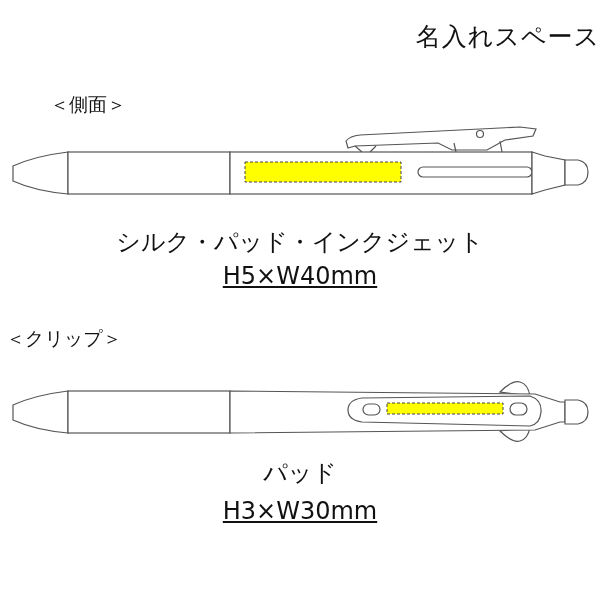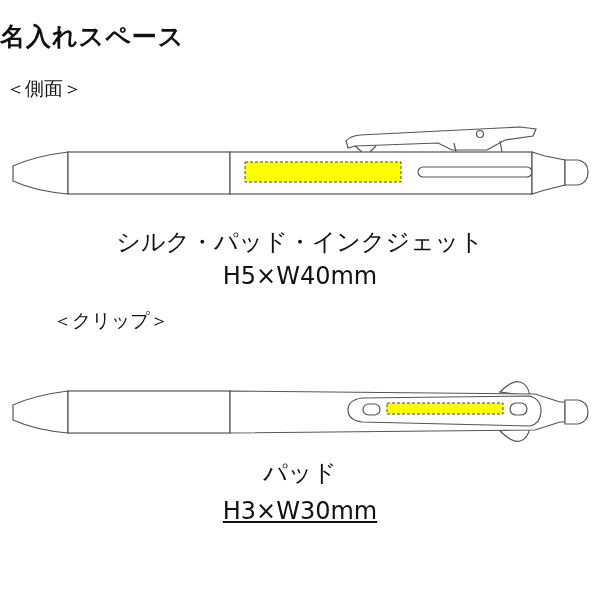--- a/index.html
+++ b/index.html
@@ -1,30 +1,30 @@
 <!DOCTYPE html>
 <html><head>
   <meta charset="utf-8">
   <style>
     html, body { margin: 0; padding: 0; background: #ffffff; }
     body { width: 600px; height: 600px; position: relative; overflow: hidden;
            font-family: "DejaVu Sans", sans-serif; color: #111; }
     .abs { position: absolute; }
-    .title { left: 0; width: 600px; top: 20px; text-align: left;
-             font-size: 25px; font-weight: bold; letter-spacing: 1px; }
+    .title { left: 0; width: 600px; top: 20px; text-align: right;
+             font-size: 25px; font-weight: normal; letter-spacing: 1px; }
     .section-label { font-size: 19px; left: 6px; }
     .caption { left: 0; width: 600px; text-align: center; font-size: 24px; line-height: 33px; }
     svg { position: absolute; left: 0; }
   </style>
 </head>
 <body>
 
 <div class="abs title">名入れスペース</div>
 
-<div class="abs section-label" style="top:76px;">＜側面＞</div>
+<div class="abs section-label" style="top:92px;margin-left:44px;">＜側面＞</div>
 
 <svg width="600" height="80" style="top:125px;" viewBox="0 125 600 80">
   <g fill="#fff" stroke="#555" stroke-width="1.2">
 
     <path d="M348,148 L346,141 Q350,136 360,135 L520,127 L536,129 L533,136 L505,140 L487,150 L452,150 L438,143 L355,146 Z"></path>
     <line x1="355" y1="146" x2="362" y2="152"></line>
     <line x1="376" y1="146" x2="370" y2="152"></line>
     <line x1="454" y1="143" x2="456" y2="152"></line>
     <line x1="500" y1="141" x2="502" y2="152"></line>
     <circle cx="480" cy="134" r="3.5"></circle>
@@ -38,23 +38,23 @@
     <rect x="418" y="167" width="114" height="10" rx="5"></rect>
 
     <path d="M532,152 L545,156 L565,160 L565,185 L545,190 L532,194 Z"></path>
 
     <path d="M565,160 L578,160 Q588,162 588,172 Q588,183 578,185 L565,185 Z"></path>
   </g>
   <rect x="245" y="162" width="156" height="20" fill="#ffff00" stroke="#444" stroke-width="1" stroke-dasharray="3,2"></rect>
 </svg>
 
 <div class="abs caption" style="top:226px;">シルク・パッド・インクジェット</div>
-<div class="abs caption" style="top:260px;">H5×W40mm</div>
+<div class="abs caption" style="top:260px;text-decoration:underline;">H5×W40mm</div>
 
-<div class="abs section-label" style="top:308px;margin-left:47px;">＜クリップ＞</div>
+<div class="abs section-label" style="top:326px;">＜クリップ＞</div>
 
 <svg width="600" height="80" style="top:372px;" viewBox="0 372 600 80">
   <g fill="#fff" stroke="#555" stroke-width="1.2">
 
     <path d="M500,392 Q512,380 520,382 Q528,384 530,396 Z"></path>
     <path d="M500,431 Q512,443 520,441 Q528,439 530,427 Z"></path>
 
     <path d="M68,391 Q35,395 13,405 L13,420 Q35,430 68,433 Z"></path>
     <rect x="68" y="391" width="162" height="42"></rect>
 

